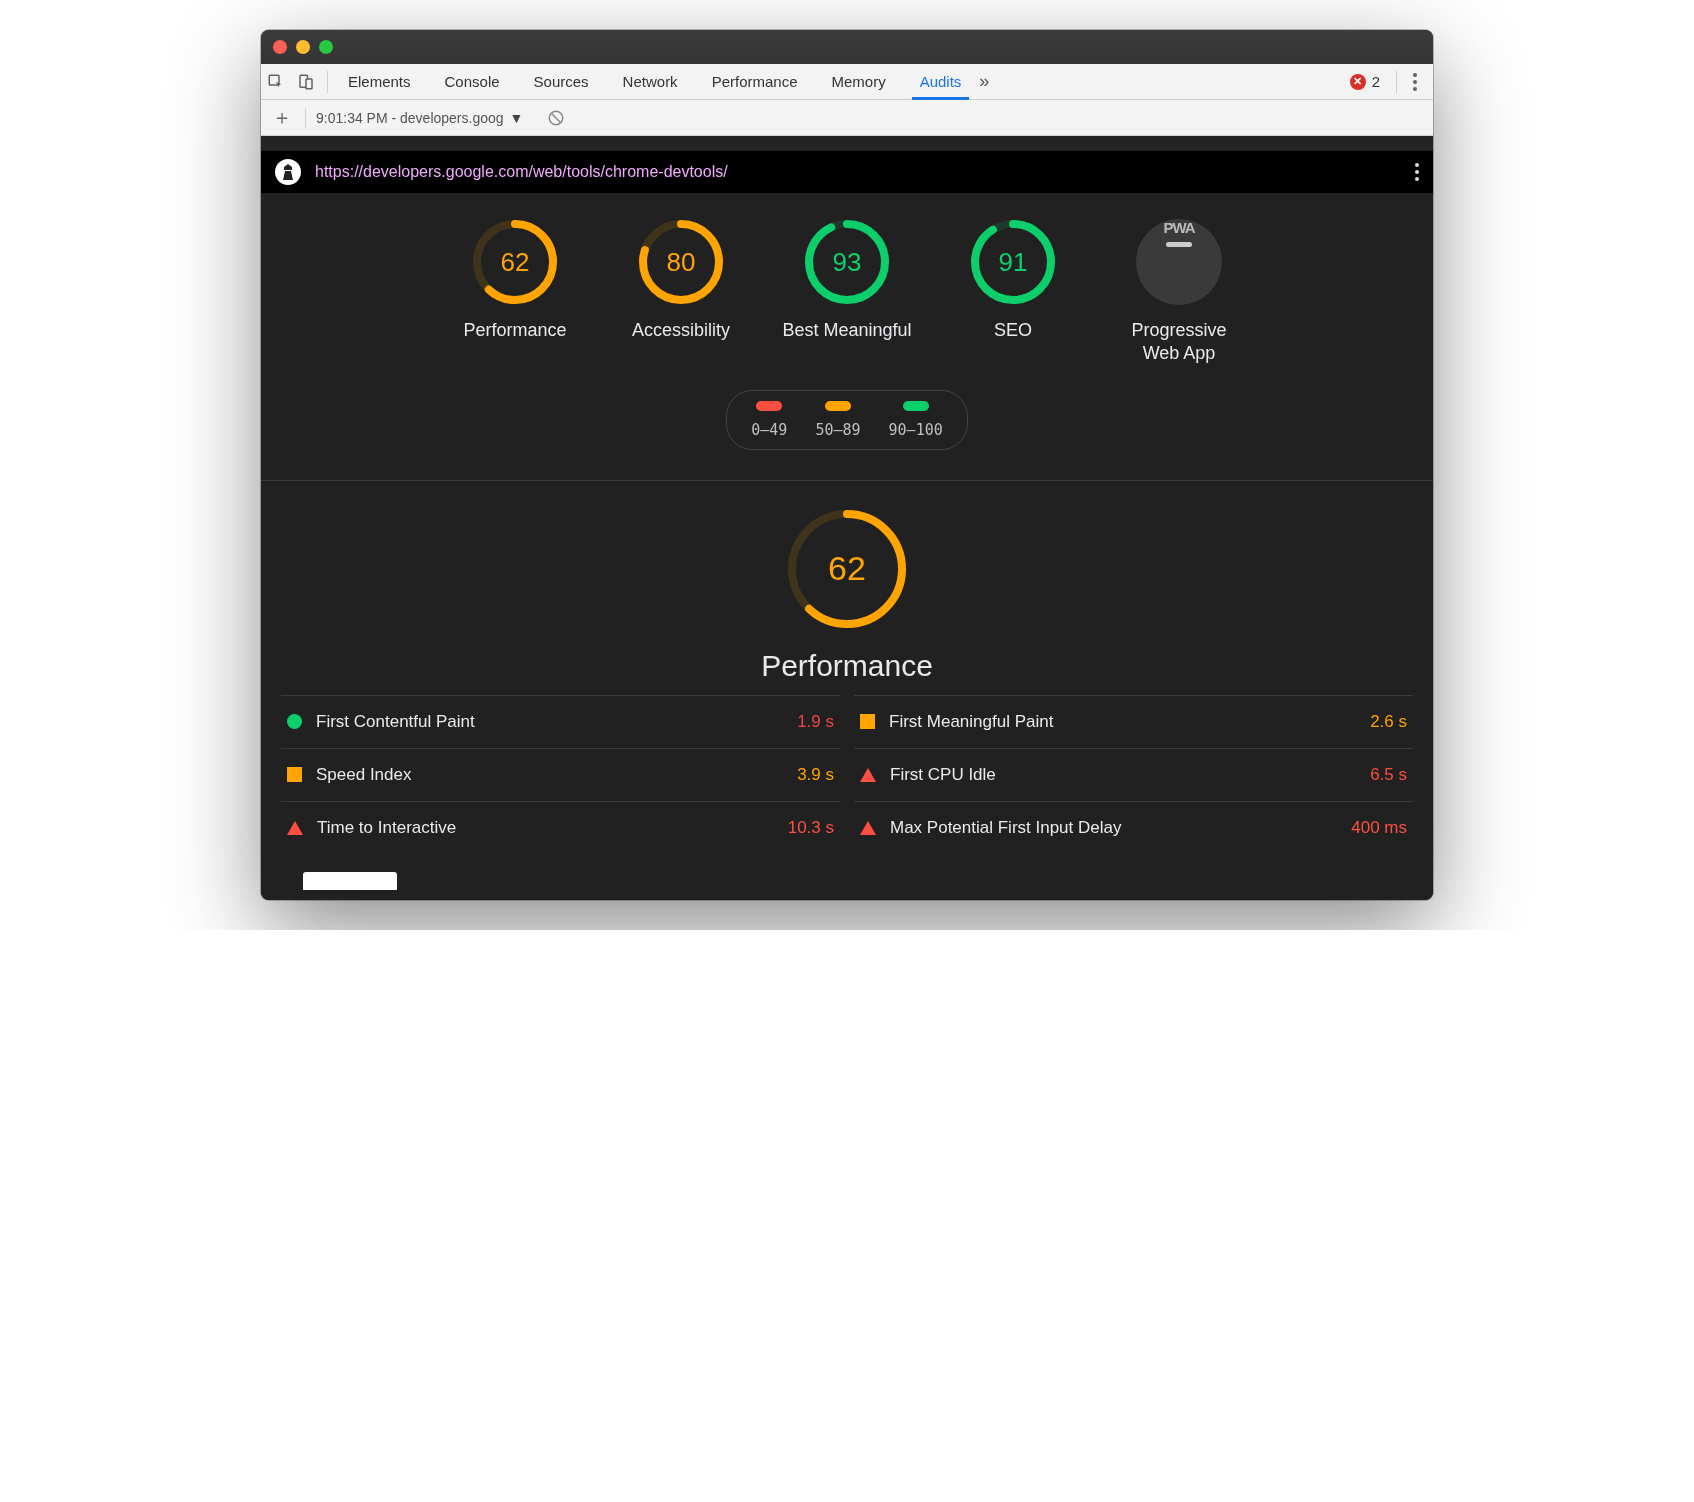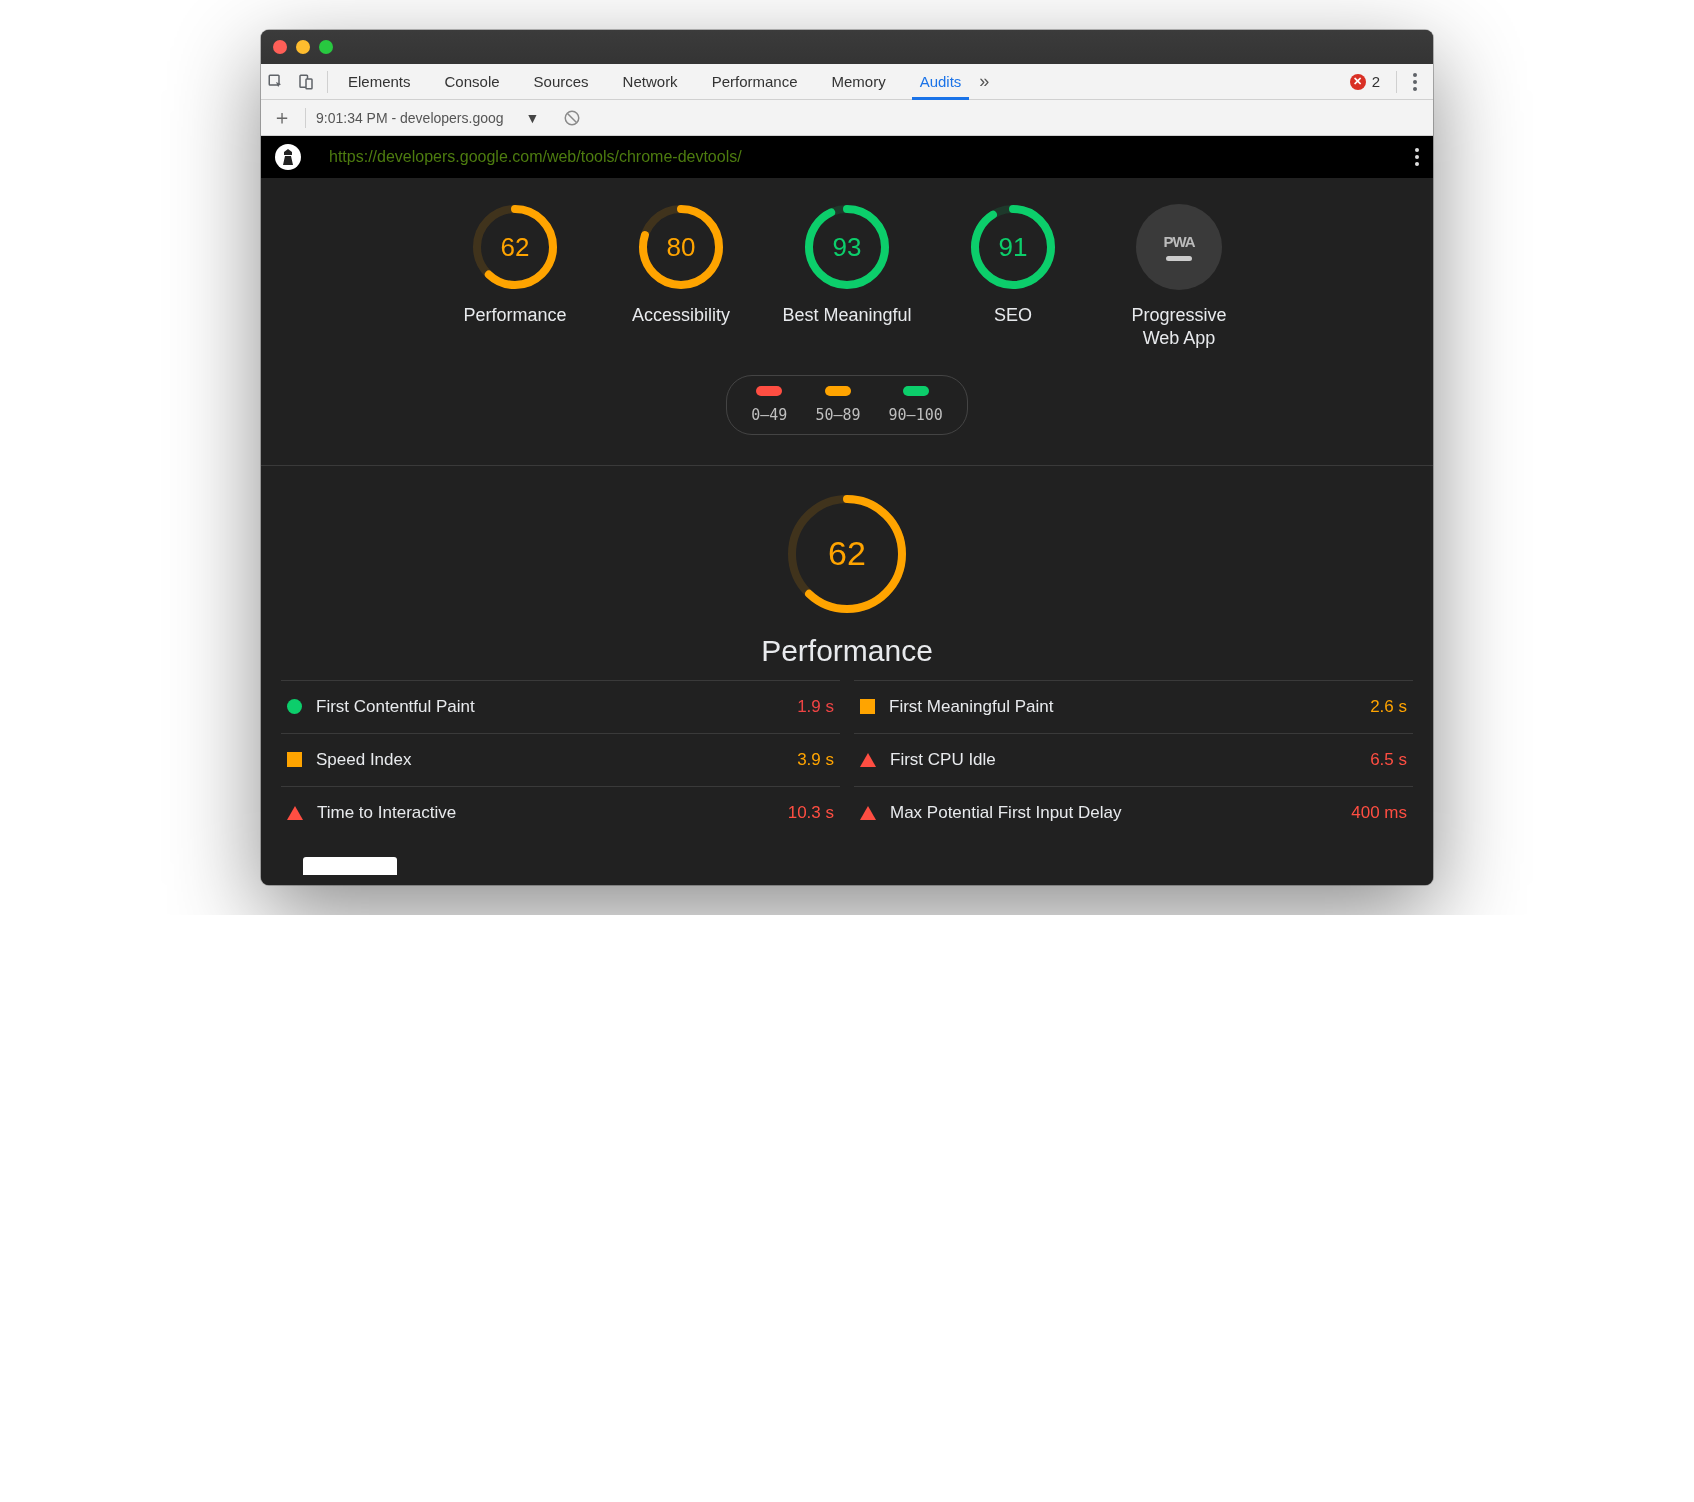--- a/index.html
+++ b/index.html
@@ -53,33 +53,33 @@
   .spacer{flex:1;}
   .err-badge{display:flex;align-items:center;gap:6px;margin-right:10px;font-size:15px;color:#333;}
   .err-dot{width:16px;height:16px;border-radius:50%;background:#d93025;color:#fff;display:flex;align-items:center;justify-content:center;font-size:11px;font-weight:700;}
   .kebab{width:24px;display:flex;justify-content:center;color:#5f6368;margin-right:6px;}
   
   .secondbar{height:36px;background:#f3f3f3;border-bottom:1px solid #d0d0d0;display:flex;align-items:center;font-size:14px;color:#555;padding:0 8px;gap:10px;}
   .plusbtn{font-size:20px;color:#666;width:26px;text-align:center;}
   .clearbtn{color:#777;}
   .dropdown-caret{color:#444;margin-left:2px;}
   
-  .lh-header{background:#000;height:42px;display:flex;align-items:center;padding:0 14px;gap:28px;color:#4d7c0f;font-size:16px;}
+  .lh-header{background:#000;height:42px;display:flex;align-items:center;padding:0 14px;gap:14px;color:#f0abfc;font-size:16px;margin-top:15px;}
   .lh-icon{width:26px;height:26px;border-radius:50%;background:#fff;display:flex;align-items:center;justify-content:center;}
   .lh-kebab{margin-left:auto;color:#ddd;}
   
   .report{background:#212121;color:#e8eaed;}
   .summary{padding:26px 20px 30px;display:flex;flex-direction:column;align-items:center;gap:24px;border-bottom:1px solid #3a3a3a;}
   .gauges{display:flex;gap:30px;justify-content:center;align-items:flex-start;}
   .gauge-item{display:flex;flex-direction:column;align-items:center;width:136px;}
   .gauge-wrap{position:relative;width:86px;height:86px;}
   .gauge-wrap svg{transform:rotate(-90deg);}
   .gauge-score{position:absolute;inset:0;display:flex;align-items:center;justify-content:center;font-size:26px;font-weight:400;}
   .gauge-label{margin-top:14px;font-size:18px;text-align:center;color:#e8eaed;line-height:1.3;}
-  .pwa-circle{width:86px;height:86px;border-radius:50%;background:#3a3a3a;display:flex;flex-direction:column;align-items:center;justify-content:center;gap:6px;}
+  .pwa-circle{width:86px;height:86px;border-radius:50%;background:#3a3a3a;display:flex;flex-direction:column;align-items:center;justify-content:flex-start;gap:6px;}
   .pwa-badge{color:#bbb;font-weight:700;font-size:15px;letter-spacing:-1px;}
   .pwa-dash{width:26px;height:5px;border-radius:3px;background:#ccc;}
   .scale{display:flex;gap:28px;border:1px solid #444;border-radius:26px;padding:10px 24px;font-family:ui-monospace,SFMono-Regular,Menlo,monospace;font-size:15px;color:#bfbfbf;}
   .scale .seg{display:flex;align-items:center;gap:10px;flex-direction:column;}
   .pill{width:26px;height:10px;border-radius:6px;}
   .pill.red{background:#ff4e42;} .pill.orange{background:#ffa400;} .pill.green{background:#0cce6b;}
   
   .perf-section{padding:28px 20px 10px;}
   .big-gauge{display:flex;flex-direction:column;align-items:center;gap:12px;}
   .big-gauge .gauge-wrap{width:120px;height:120px;}
@@ -154,21 +154,21 @@
           <circle cx="2" cy="2" r="2" fill="#5f6368"></circle>
           <circle cx="2" cy="9" r="2" fill="#5f6368"></circle>
           <circle cx="2" cy="16" r="2" fill="#5f6368"></circle>
         </svg>
     </div>
   </div>
 
   <div class="secondbar">
     <div class="plusbtn">＋</div>
     <div class="sep" style="width:1px;height:20px;background:#d0d0d0;"></div>
-    <div style="display:flex;align-items:center;gap:20px;">
+    <div style="display:flex;align-items:center;gap:4px;">
       <span>9:01:34 PM - developers.goog</span>
       <span class="dropdown-caret">▼</span>
     </div>
     <div class="clearbtn" style="margin-left:14px;">
       <svg width="18" height="18" viewBox="0 0 24 24" fill="none" stroke="#8a8a8a" stroke-width="2">
           <circle cx="12" cy="12" r="9"></circle>
           <line x1="6" y1="6" x2="18" y2="18"></line>
         </svg>
     </div>
   </div>

